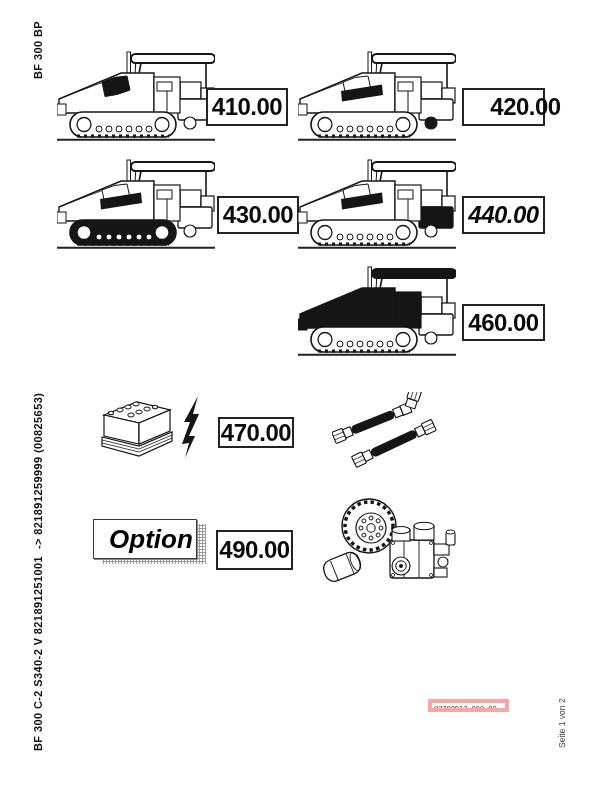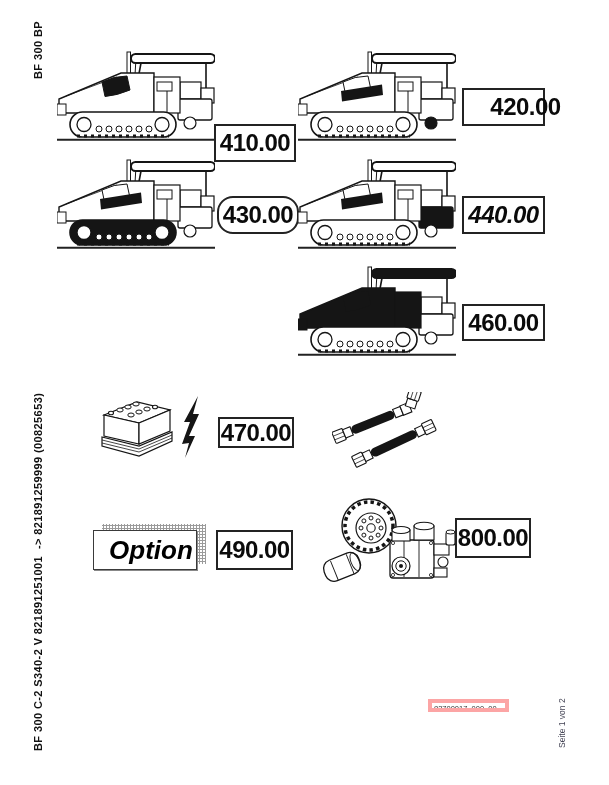--- a/index.html
+++ b/index.html
@@ -14,21 +14,21 @@
          white-space:pre;color:#111;}
   .vtext-bold{font-weight:bold;font-size:11px;letter-spacing:.4px;}
   .vtext-small{font-size:8.5px;color:#445;}
   #doc-ref{position:absolute;left:428px;top:699px;width:81px;height:13px;
            border:4px solid #fca5a5;font-size:7.5px;line-height:12px;color:#333;
            padding:0 2px;background:#fff;box-sizing:border-box;white-space:nowrap;overflow:hidden;}
   .option-wrap{position:absolute;left:93px;top:515px;width:104px;height:40px;}
   .option-shadow{position:absolute;left:9px;top:9px;width:100%;height:100%;
                  background-image:radial-gradient(#9b9b9b 1.1px,transparent 1.3px);
                  background-size:3px 3px;}
-  .option-box{position:absolute;left:0;top:15px;width:100%;height:100%;background:#fff;
+  .option-box{position:absolute;left:0;top:4px;width:100%;height:100%;background:#fff;
               border:1.6px solid #3a3a3a;box-sizing:border-box;display:flex;align-items:center;
               justify-content:center;font-weight:bold;font-style:italic;font-size:26px;color:#000;
               box-shadow:1px 1px 0 #888;padding-left:12px;}
 </style>
 </head>
 <body>
 
 <div id="canvas">
 
   <div class="vtext vtext-bold" style="left:32px;top:79px;">BF 300 BP</div>
@@ -59,21 +59,21 @@
         <circle cx="62" cy="80" r="3" fill="#fff" stroke="#151515" stroke-width="1"></circle>
         <circle cx="72" cy="80" r="3" fill="#fff" stroke="#151515" stroke-width="1"></circle>
         <circle cx="82" cy="80" r="3" fill="#fff" stroke="#151515" stroke-width="1"></circle>
         <circle cx="92" cy="80" r="3" fill="#fff" stroke="#151515" stroke-width="1"></circle>
         <line x1="20" y1="87" x2="112" y2="87" stroke="#151515" stroke-width="3" stroke-dasharray="3 4"></line>
         <circle cx="133" cy="74" r="6" fill="#fff" stroke="#151515" stroke-width="1.2"></circle>
         <rect x="74" y="5" width="84" height="9" rx="4.5" fill="#fff" stroke="#151515" stroke-width="2"></rect>
         <line x1="0" y1="90.7" x2="158" y2="90.7" stroke="#222" stroke-width="2"></line>
       </svg>
     </div>
-  <div class="code-box" style="left:214px;top:88px;width:82px;height:38px;margin-top:36px;">
+  <div class="code-box" style="left:206px;top:88px;width:82px;height:38px;">
     <span>410.00</span>
   </div>
 
   <div class="icon-slot" style="left:298px;top:49px;">
       <svg width="158" height="92" viewBox="0 0 158 92" xmlns="http://www.w3.org/2000/svg">
         <rect x="70" y="3" width="3.5" height="24" fill="#fff" stroke="#151515" stroke-width="1"></rect>
         <line x1="79" y1="9" x2="78" y2="26" stroke="#151515" stroke-width="1"></line>
         <path d="M84,14 L81,30 M149,14 L149,40" stroke="#151515" stroke-width="1.6" fill="none"></path>
         <rect x="123" y="33" width="21" height="17" fill="#fff" stroke="#151515" stroke-width="1.2"></rect>
         <rect x="144" y="39" width="13" height="15" fill="#fff" stroke="#151515" stroke-width="1.2"></rect>
@@ -129,21 +129,21 @@
         <circle cx="62" cy="80" r="3" fill="#fff" stroke="#151515" stroke-width="1"></circle>
         <circle cx="72" cy="80" r="3" fill="#fff" stroke="#151515" stroke-width="1"></circle>
         <circle cx="82" cy="80" r="3" fill="#fff" stroke="#151515" stroke-width="1"></circle>
         <circle cx="92" cy="80" r="3" fill="#fff" stroke="#151515" stroke-width="1"></circle>
         <line x1="20" y1="87" x2="112" y2="87" stroke="#151515" stroke-width="3" stroke-dasharray="3 4"></line>
         <circle cx="133" cy="74" r="6" fill="#fff" stroke="#151515" stroke-width="1.2"></circle>
         <rect x="74" y="5" width="84" height="9" rx="4.5" fill="#fff" stroke="#151515" stroke-width="2"></rect>
         <line x1="0" y1="90.7" x2="158" y2="90.7" stroke="#222" stroke-width="2"></line>
       </svg>
     </div>
-  <div class="code-box" style="left:217px;top:196px;width:82px;height:38px;border-radius:16px;">
+  <div class="code-box" style="left:217px;top:196px;width:82px;height:38px;">
     <span>430.00</span>
   </div>
 
   <div class="icon-slot" style="left:298px;top:157px;">
       <svg width="158" height="92" viewBox="0 0 158 92" xmlns="http://www.w3.org/2000/svg">
         <rect x="70" y="3" width="3.5" height="24" fill="#fff" stroke="#151515" stroke-width="1"></rect>
         <line x1="79" y1="9" x2="78" y2="26" stroke="#151515" stroke-width="1"></line>
         <path d="M84,14 L81,30 M149,14 L149,40" stroke="#151515" stroke-width="1.6" fill="none"></path>
         <rect x="123" y="33" width="21" height="17" fill="#fff" stroke="#151515" stroke-width="1.2"></rect>
         <rect x="144" y="39" width="13" height="15" fill="#fff" stroke="#151515" stroke-width="1.2"></rect>
@@ -309,17 +309,14 @@
         <circle cx="121" cy="70" r="5" fill="#fff" stroke="#151515" stroke-width="1.1"></circle>
         <rect x="112" y="76" width="13" height="9" fill="#fff" stroke="#151515" stroke-width="1.1"></rect>
         <rect x="124" y="40" width="9" height="13" rx="2" fill="#fff" stroke="#151515" stroke-width="1.1"></rect>
         <ellipse cx="128.5" cy="40" rx="4.5" ry="2" fill="#fff" stroke="#151515" stroke-width="1"></ellipse>
         <circle cx="71" cy="51" r="1.6" fill="#fff" stroke="#151515" stroke-width=".8"></circle>
         <circle cx="109" cy="51" r="1.6" fill="#fff" stroke="#151515" stroke-width=".8"></circle>
         <circle cx="71" cy="83" r="1.6" fill="#fff" stroke="#151515" stroke-width=".8"></circle>
         <circle cx="109" cy="83" r="1.6" fill="#fff" stroke="#151515" stroke-width=".8"></circle>
       </svg>
     </div>
-  <div class="code-box" style="left:455px;top:518px;width:76px;height:40px;">
-    <span>800.00</span>
-  </div>
 
 </div>
 
 </body></html>

